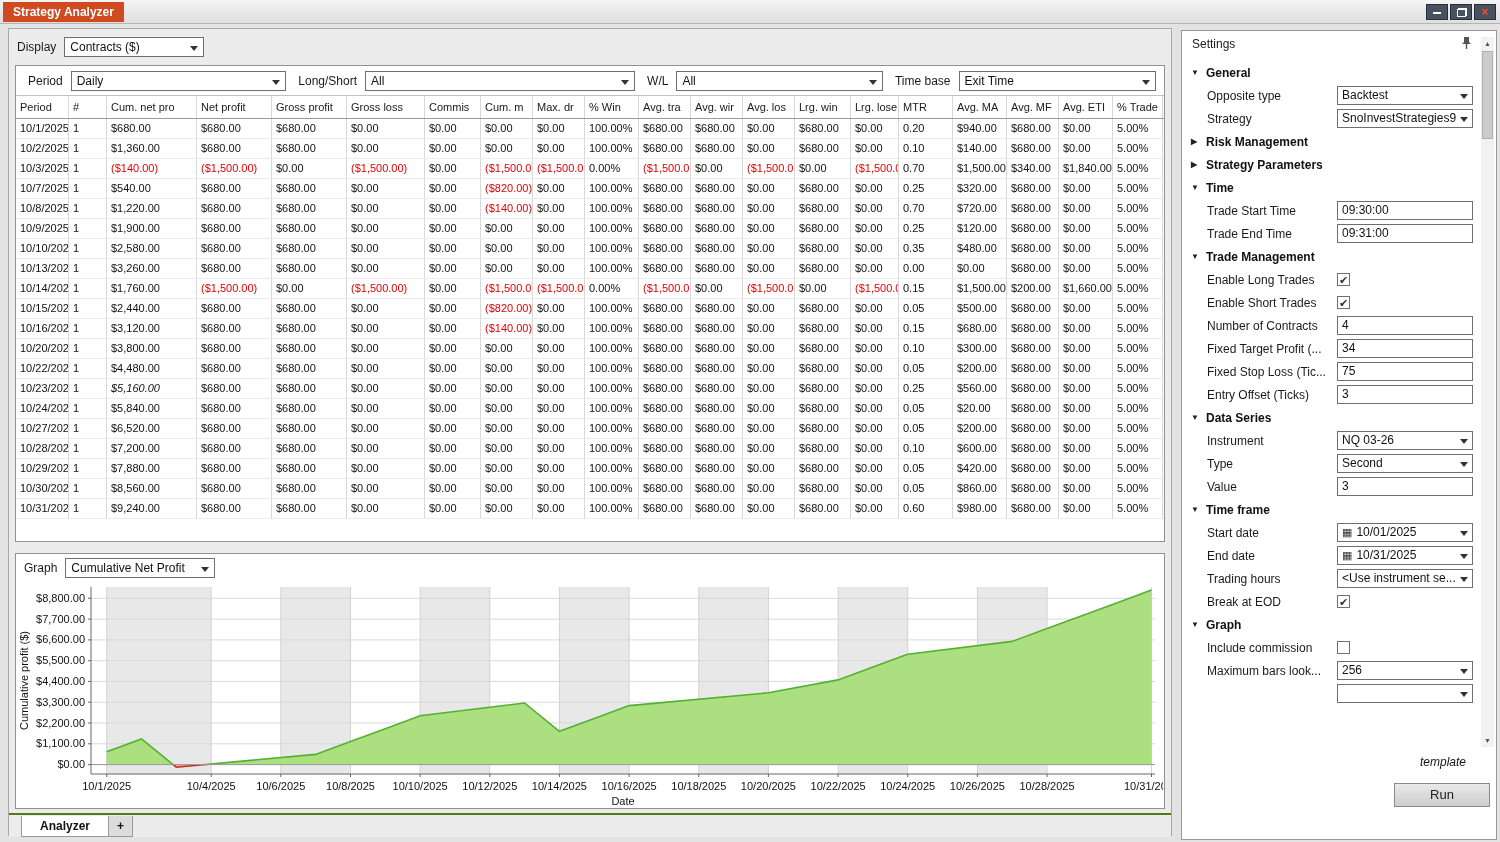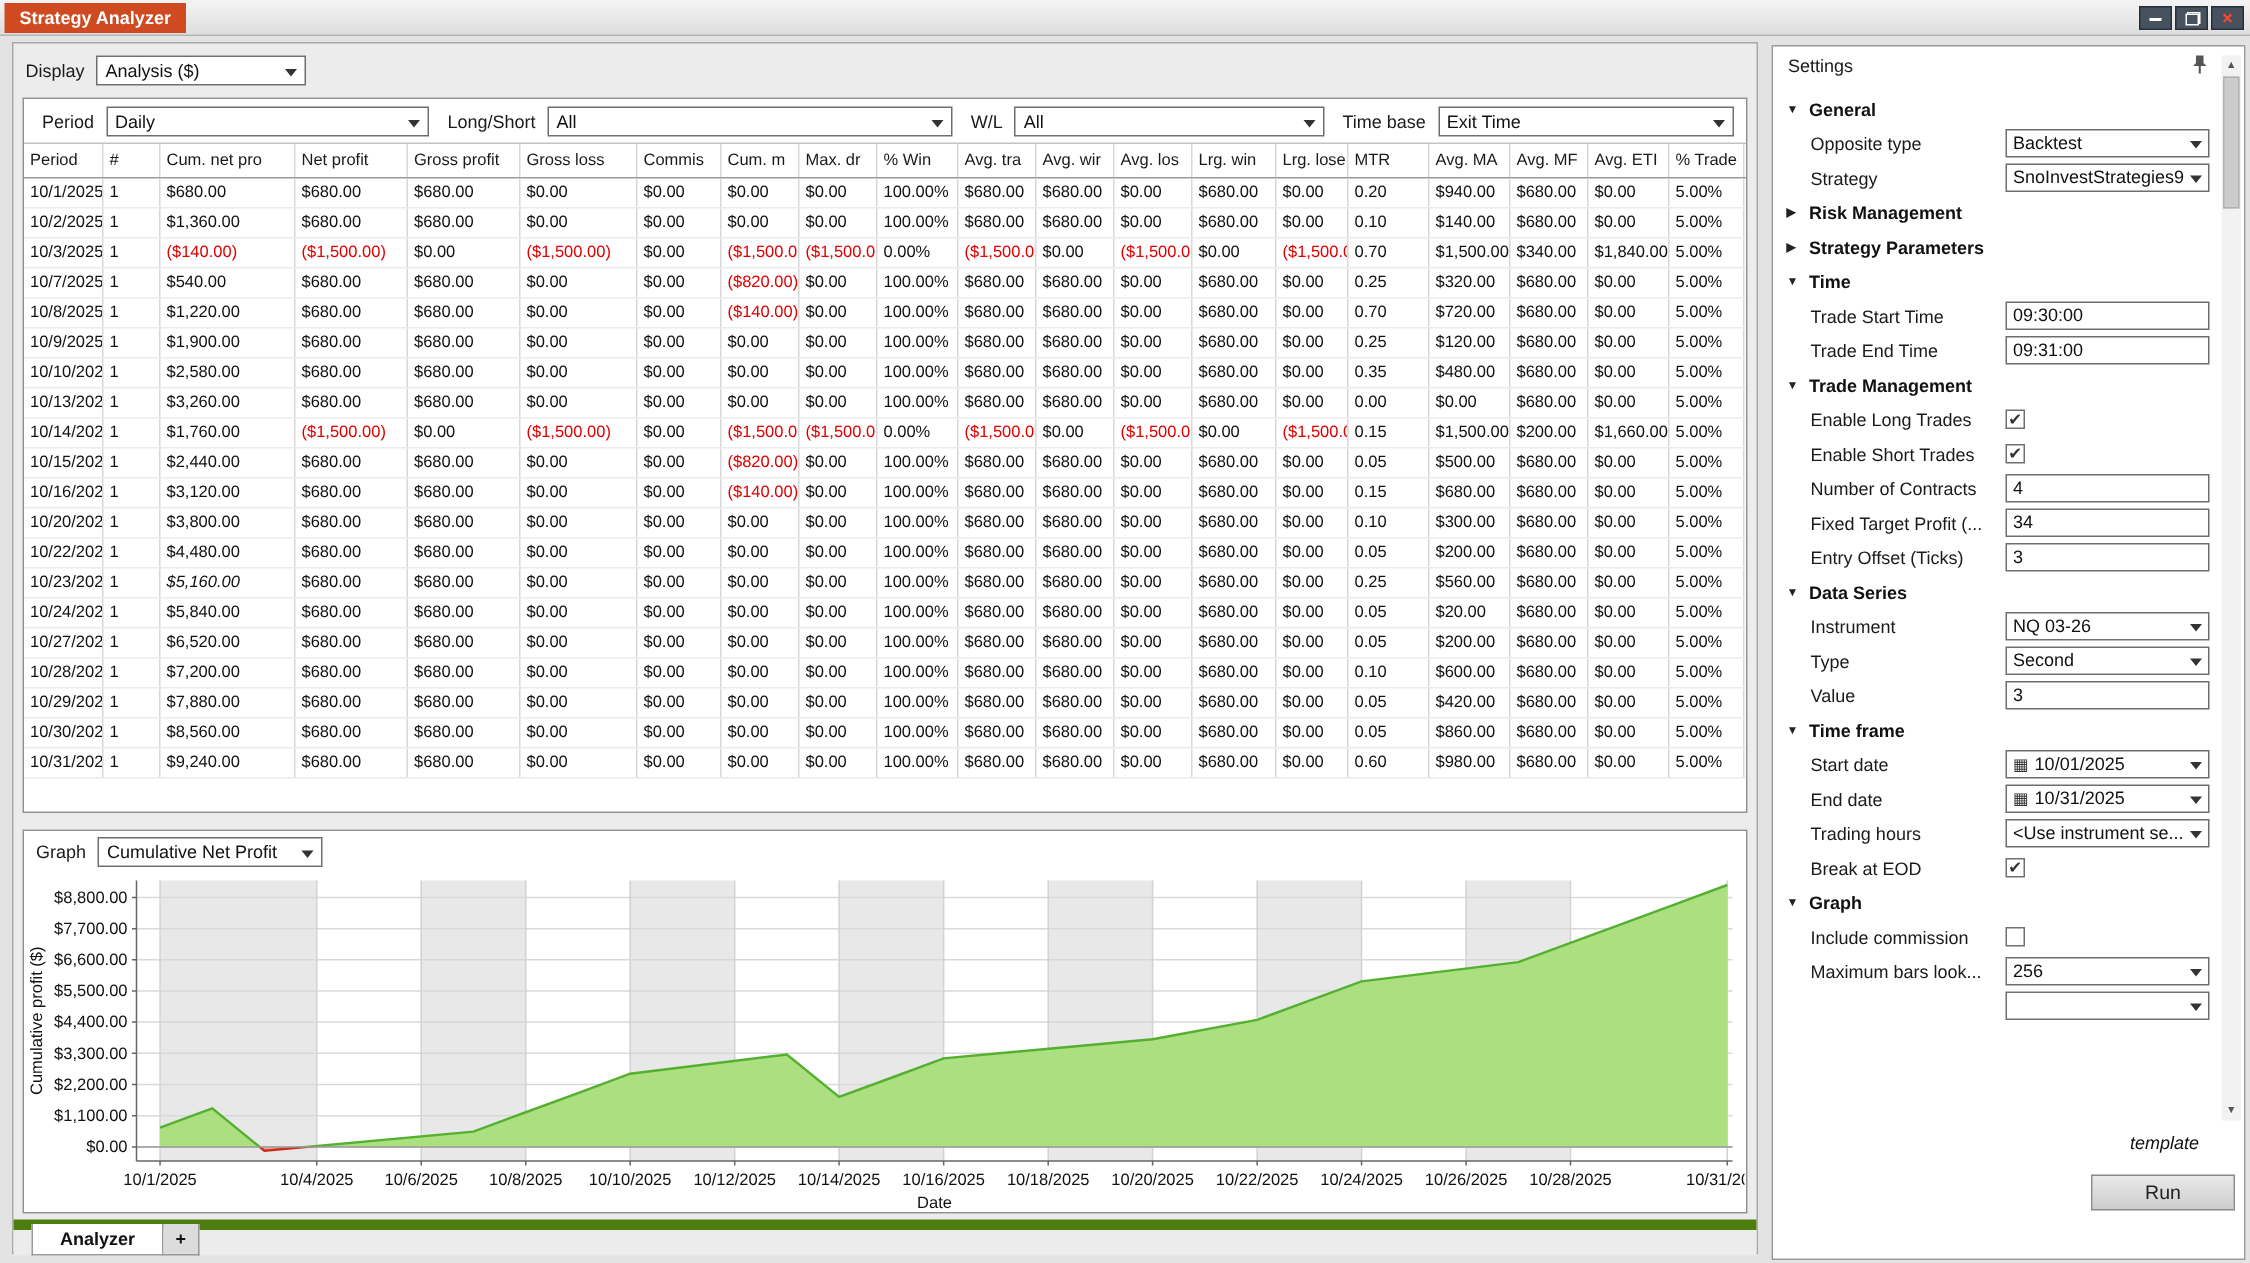--- a/index.html
+++ b/index.html
@@ -34,21 +34,21 @@
 .thead{display:flex;height:23px;border-bottom:1px solid #9a9a9a;background:#fff;}
 .tcell{font-size:11px;line-height:19px;padding:0 4px;border-right:1px solid #d8d8d8;overflow:hidden;white-space:nowrap;flex:none;}
 .thead .tcell{line-height:22px;color:#1a1a1a;}
 .trow{display:flex;height:20px;border-bottom:1px solid #ebebeb;}
 .neg{color:#e00000;}
 
 .graph-panel{position:absolute;left:6px;top:524px;width:1150px;height:256px;background:#fff;border:1px solid #919191;}
 .graphbar{display:flex;align-items:center;height:28px;padding:0 8px;gap:8px;}
 #chart{position:absolute;left:1px;top:28px;}
 
-.tabbar{position:absolute;left:0;top:784px;width:1162px;height:24px;border-top:7px solid #4d7c0f;background:#ececec;display:flex;align-items:flex-end;padding-left:12px;}
+.tabbar{position:absolute;left:0;top:784px;width:1162px;height:24px;border-top:2px solid #4d7c0f;background:#ececec;display:flex;align-items:flex-end;padding-left:12px;}
 .tab{height:21px;line-height:20px;padding:0 18px;background:#fff;border:1px solid #9a9a9a;border-top:none;font-weight:bold;font-size:12px;}
 .tab.add{padding:0 8px;font-weight:bold;background:#dcdcdc;border-left:none;}
 
 
 .settings-panel{position:absolute;left:1181px;top:30px;width:316px;height:810px;background:#fff;border:1px solid #9a9a9a;}
 .settings-header{position:absolute;left:0;top:0;width:100%;height:26px;line-height:26px;padding-left:10px;font-size:12px;color:#1a1a1a;}
 .pin{position:absolute;right:24px;top:5px;}
 .s-rows{position:absolute;left:1px;top:30px;width:298px;height:682px;overflow:hidden;}
 .s-row{height:23px;display:flex;align-items:center;padding-left:8px;}
 .s-row.group{font-weight:bold;}
@@ -82,21 +82,21 @@
       </div>
     <div class="winbtn"><span class="glyph-close">×</span></div>
   </div>
 </div>
 
 <div class="left-area">
 
   <div class="display-row">
     <span class="flabel">Display</span>
     <div class="selectbox w140">
-      <span>Analysis ($)</span>
+      <span>Contracts ($)</span>
       <span class="arr"></span>
     </div>
   </div>
 
   <div class="analysis-panel">
     <div class="filterbar">
       <span class="flabel">Period</span>
       <div class="selectbox f1">
         <span>Daily</span>
         <span class="arr"></span>
@@ -771,20 +771,26 @@
           <div class="ctl-input">4</div>
         </div>
       </div>
       <div class="s-row item">
         <div class="s-label">Fixed Target Profit (...</div>
         <div class="s-ctrl">
           <div class="ctl-input">34</div>
         </div>
       </div>
       <div class="s-row item">
+        <div class="s-label">Fixed Stop Loss (Tic...</div>
+        <div class="s-ctrl">
+          <div class="ctl-input">75</div>
+        </div>
+      </div>
+      <div class="s-row item">
         <div class="s-label">Entry Offset (Ticks)</div>
         <div class="s-ctrl">
           <div class="ctl-input">3</div>
         </div>
       </div>
       <div class="s-row group">
         <span class="tri">▼</span>
         <span class="g-label">Data Series</span>
       </div>
       <div class="s-row item">

